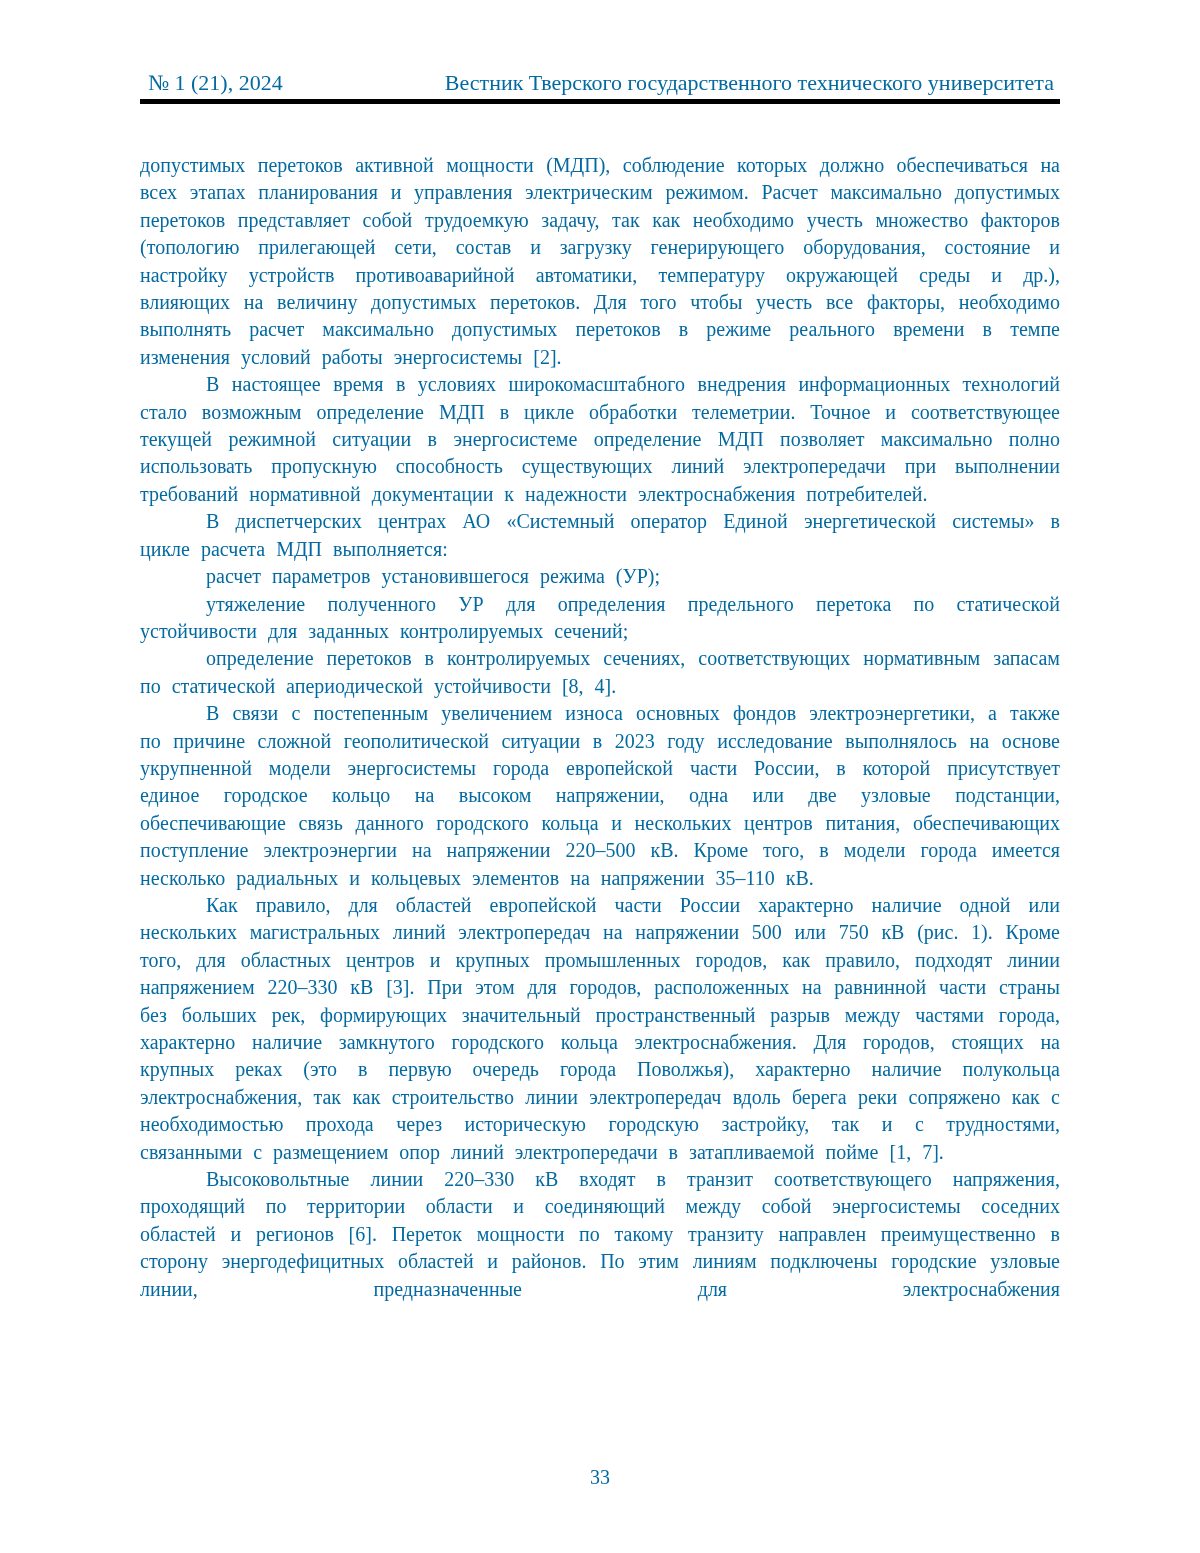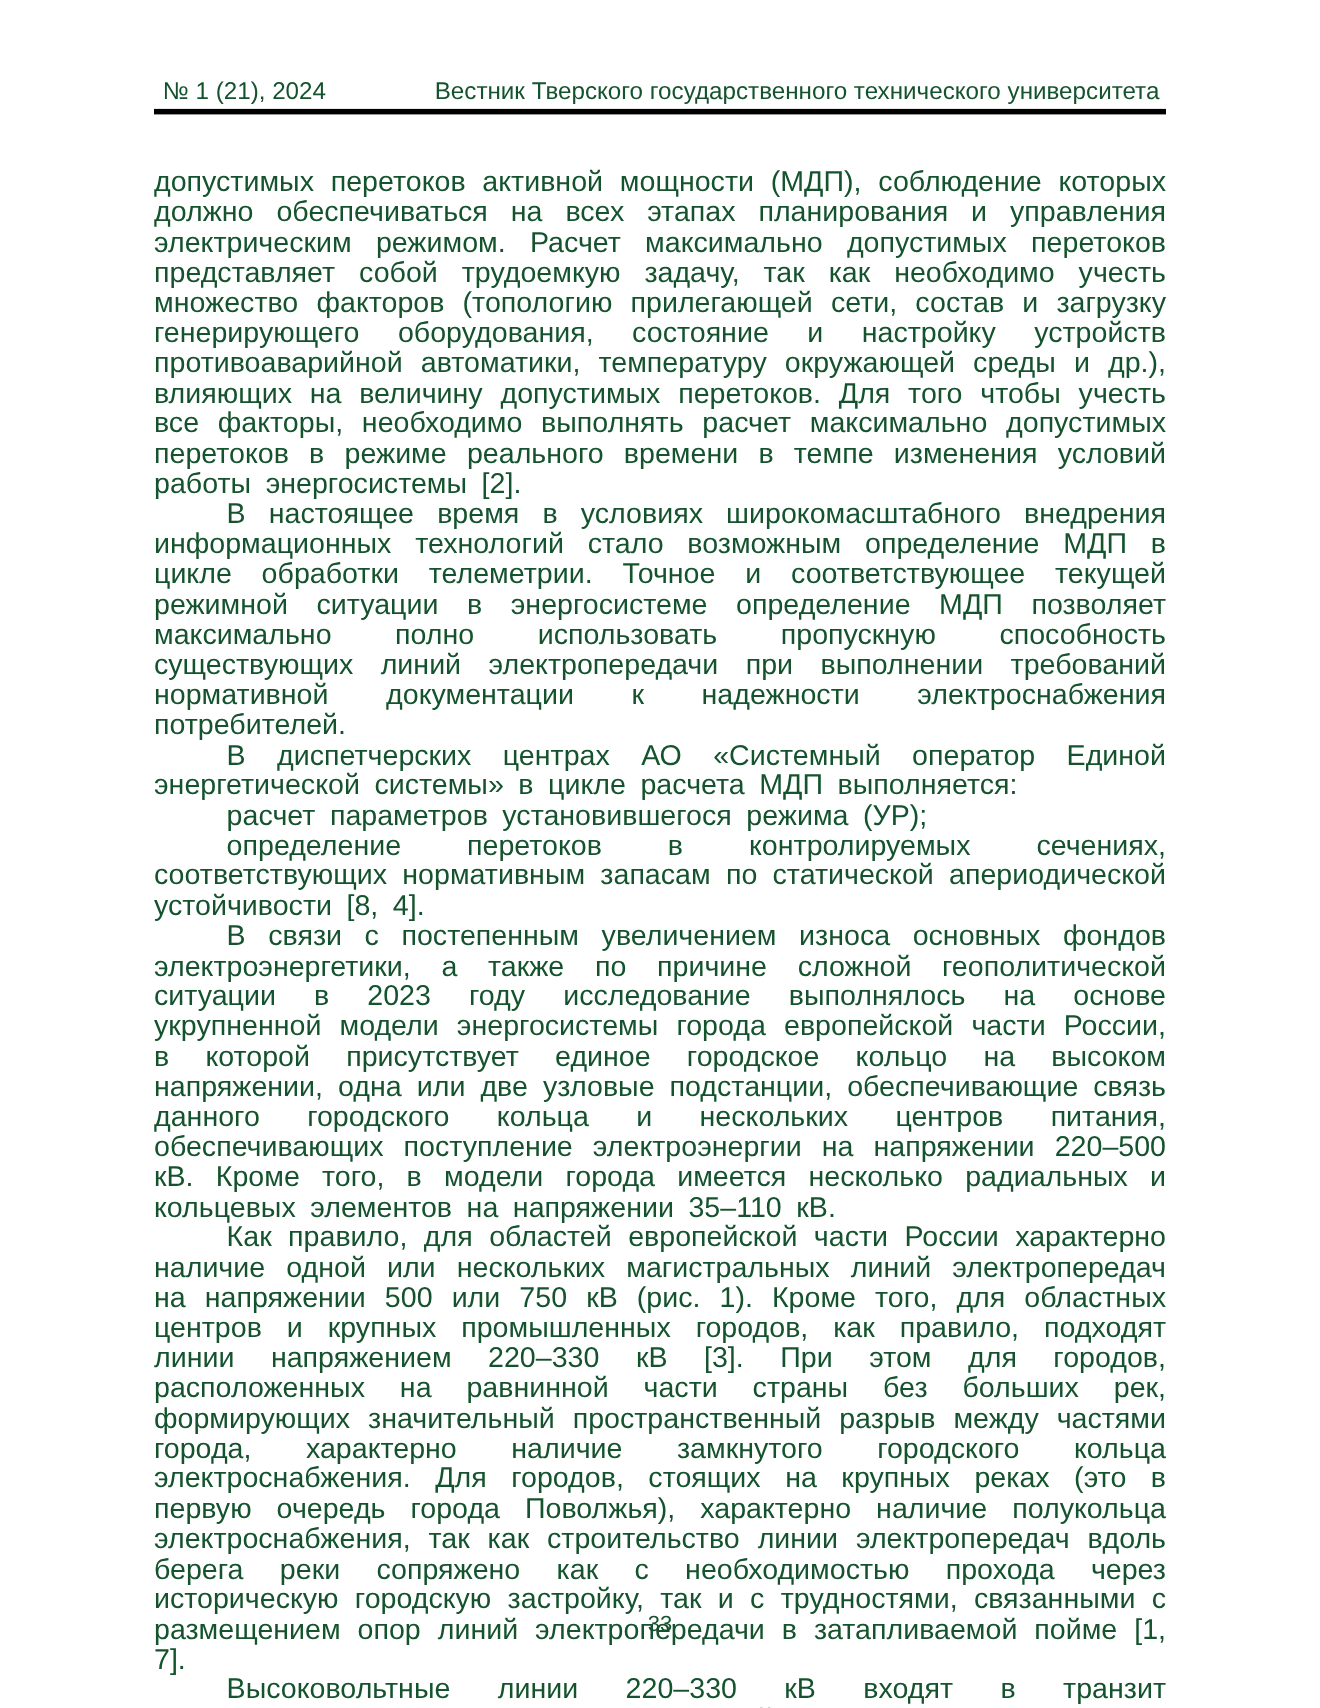--- a/index.html
+++ b/index.html
@@ -5,22 +5,22 @@
   html, body {
     margin: 0;
     padding: 0;
     background: #ffffff;
   }
   .page {
     position: relative;
     width: 1200px;
     height: 1553px;
     background: #ffffff;
-    color: #14532d;
-    font-family: Liberation Sans, sans-serif;
+    color: #0369a1;
+    font-family: Liberation Serif, serif;
     overflow: hidden;
   }
   .header {
     position: absolute;
     left: 140px;
     top: 70px;
     width: 920px;
   }
   .header-row1 {
     display: flex;
@@ -39,21 +39,21 @@
     margin-top: 4px;
     text-align: right;
     font-size: 22px;
     line-height: 26px;
   }
   .content {
     position: absolute;
     left: 140px;
     top: 152px;
     width: 920px;
-    font-size: 26px;
+    font-size: 20px;
     line-height: 27.4px;
     text-align: justify;
     word-spacing: 6px;
   }
   .content p {
     margin: 0;
     padding: 0;
     text-indent: 66px;
   }
   .content p.no-indent {
@@ -84,20 +84,21 @@
       <span>Вестник Тверского государственного технического университета</span>
     </div>
     <div class="header-rule"></div>
   </header>
 
   <main class="content">
     <p class="no-indent">допустимых перетоков активной мощности (МДП), соблюдение которых должно обеспечиваться на всех этапах планирования и управления электрическим режимом. Расчет максимально допустимых перетоков представляет собой трудоемкую задачу, так как необходимо учесть множество факторов (топологию прилегающей сети, состав и загрузку генерирующего оборудования, состояние и настройку устройств противоаварийной автоматики, температуру окружающей среды и др.), влияющих на величину допустимых перетоков. Для того чтобы учесть все факторы, необходимо выполнять расчет максимально допустимых перетоков в режиме реального времени в темпе изменения условий работы энергосистемы [2].</p>
     <p>В настоящее время в условиях широкомасштабного внедрения информационных технологий стало возможным определение МДП в цикле обработки телеметрии. Точное и соответствующее текущей режимной ситуации в энергосистеме определение МДП позволяет максимально полно использовать пропускную способность существующих линий электропередачи при выполнении требований нормативной документации к надежности электроснабжения потребителей.</p>
     <p>В диспетчерских центрах АО «Системный оператор Единой энергетической системы» в цикле расчета МДП выполняется:</p>
     <p>расчет параметров установившегося режима (УР);</p>
+    <p>утяжеление полученного УР для определения предельного перетока по статической устойчивости для заданных контролируемых сечений;</p>
     <p>определение перетоков в контролируемых сечениях, соответствующих нормативным запасам по статической апериодической устойчивости [8, 4].</p>
     <p>В связи с постепенным увеличением износа основных фондов электроэнергетики, а также по причине сложной геополитической ситуации в 2023 году исследование выполнялось на основе укрупненной модели энергосистемы города европейской части России, в которой присутствует единое городское кольцо на высоком напряжении, одна или две узловые подстанции, обеспечивающие связь данного городского кольца и нескольких центров питания, обеспечивающих поступление электроэнергии на напряжении 220–500 кВ. Кроме того, в модели города имеется несколько радиальных и кольцевых элементов на напряжении 35–110 кВ.</p>
     <p>Как правило, для областей европейской части России характерно наличие одной или нескольких магистральных линий электропередач на напряжении 500 или 750 кВ (рис. 1). Кроме того, для областных центров и крупных промышленных городов, как правило, подходят линии напряжением 220–330 кВ [3]. При этом для городов, расположенных на равнинной части страны без больших рек, формирующих значительный пространственный разрыв между частями города, характерно наличие замкнутого городского кольца электроснабжения. Для городов, стоящих на крупных реках (это в первую очередь города Поволжья), характерно наличие полукольца электроснабжения, так как строительство линии электропередач вдоль берега реки сопряжено как с необходимостью прохода через историческую городскую застройку, так и с трудностями, связанными с размещением опор линий электропередачи в затапливаемой пойме [1, 7].</p>
     <p class="justify-last">Высоковольтные линии 220–330 кВ входят в транзит соответствующего напряжения, проходящий по территории области и соединяющий между собой энергосистемы соседних областей и регионов [6]. Переток мощности по такому транзиту направлен преимущественно в сторону энергодефицитных областей и районов. По этим линиям подключены городские узловые линии, предназначенные для электроснабжения</p>
   </main>
 
   <div class="page-number">33</div>
 
 </div>
 

